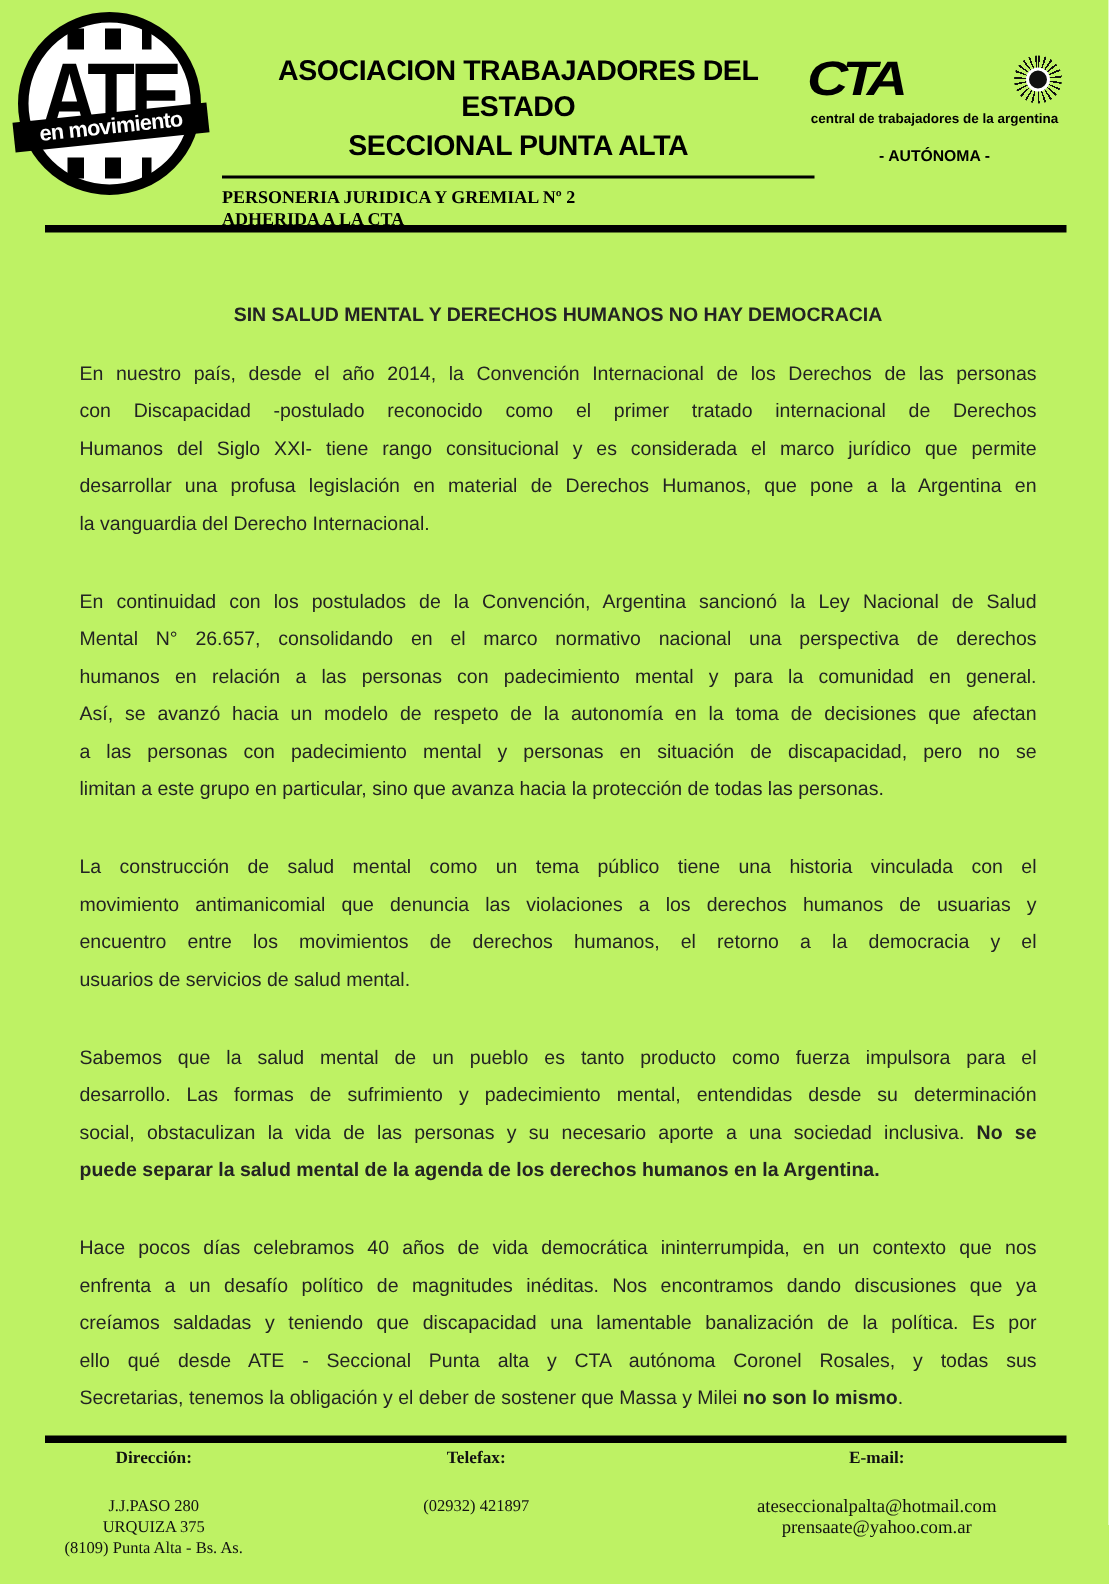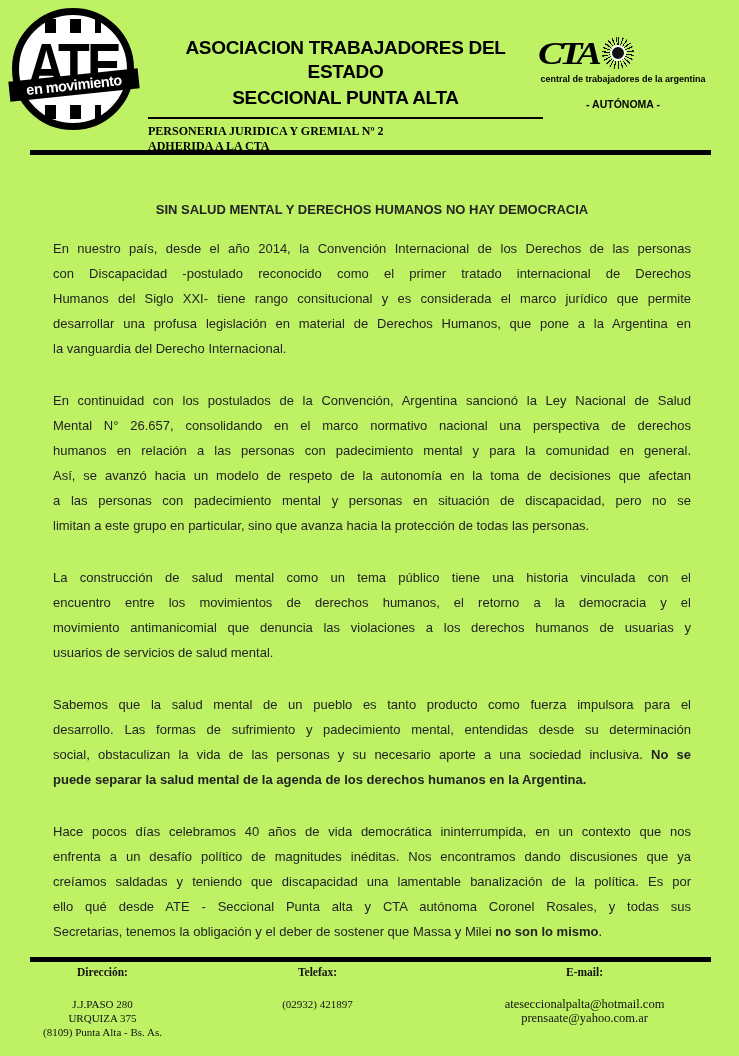--- a/index.html
+++ b/index.html
@@ -23,21 +23,21 @@
   
   .org-block { position:absolute; left:148px; top:36px; width:395px; text-align:center; color:#000; }
   .org-line1 { font-weight:bold; font-size:19px; letter-spacing:-0.3px; line-height:24px; }
   .org-line2 { font-weight:bold; font-size:19px; letter-spacing:-0.3px; line-height:24px; margin-top:2px; }
   .org-underline { border-top:2px solid #000; margin-top:7px; }
   .legal { text-align:left; margin-top:5px; font-family:"Liberation Serif", serif;
            font-weight:bold; font-size:12px; line-height:15px; }
 
   
   .cta-logo { position:absolute; left:538px; top:33px; width:170px; text-align:center; color:#000; }
-  .cta-row { display:flex; align-items:center; justify-content:flex-start; height:40px;font-family:Liberation Serif, serif; }
+  .cta-row { display:flex; align-items:center; justify-content:space-between; height:40px; }
   .cta-acronym { font-weight:900; font-style:italic; font-size:38px; letter-spacing:-4px;
                  transform:scaleY(0.85); line-height:40px; }
   .cta-sun-wrap { position:relative; width:32px; height:32px; margin-left:4px; flex:0 0 auto; }
   .cta-sun-rays { position:absolute; inset:0; border-radius:50%;
                   background:repeating-conic-gradient(#111 0deg 5deg, transparent 5deg 16deg); }
   .cta-sun-core { position:absolute; inset:8px; border-radius:50%; background:#111; border:2px solid #fff; }
   .cta-sub1 { font-weight:bold; font-size:9px; margin-top:1px; letter-spacing:0; }
   .cta-sub2 { font-weight:bold; font-size:10.5px; margin-top:14px; }
 
   
@@ -114,22 +114,22 @@
         <div class="para">
           <div class="line"><span>En continuidad con los postulados de la Convención, Argentina sancionó la Ley Nacional de Salud</span></div>
           <div class="line"><span>Mental N° 26.657, consolidando en el marco normativo nacional una perspectiva de derechos</span></div>
           <div class="line"><span>humanos en relación a las personas con padecimiento mental y para la comunidad en general.</span></div>
           <div class="line"><span>Así, se avanzó hacia un modelo de respeto de la autonomía en la toma de decisiones que afectan</span></div>
           <div class="line"><span>a las personas con padecimiento mental y personas en situación de discapacidad, pero no se</span></div>
           <div class="line last"><span>limitan a este grupo en particular, sino que avanza hacia la protección de todas las personas.</span></div>
         </div>
         <div class="para">
           <div class="line"><span>La construcción de salud mental como un tema público tiene una historia vinculada con el</span></div>
+          <div class="line"><span>movimiento antimanicomial que denuncia las violaciones a los derechos humanos de usuarias y</span></div>
           <div class="line"><span>encuentro entre los movimientos de derechos humanos, el retorno a la democracia y el</span></div>
-          <div class="line"><span>movimiento antimanicomial que denuncia las violaciones a los derechos humanos de usuarias y</span></div>
           <div class="line last"><span>usuarios de servicios de salud mental.</span></div>
         </div>
         <div class="para">
           <div class="line"><span>Sabemos que la salud mental de un pueblo es tanto producto como fuerza impulsora para el</span></div>
           <div class="line"><span>desarrollo. Las formas de sufrimiento y padecimiento mental, entendidas desde su determinación</span></div>
           <div class="line"><span>social, obstaculizan la vida de las personas y su necesario aporte a una sociedad inclusiva. </span><span class="b">No se</span></div>
           <div class="line last"><span class="b">puede separar la salud mental de la agenda de los derechos humanos en la Argentina.</span></div>
         </div>
         <div class="para">
           <div class="line"><span>Hace pocos días celebramos 40 años de vida democrática ininterrumpida, en un contexto que nos</span></div>

